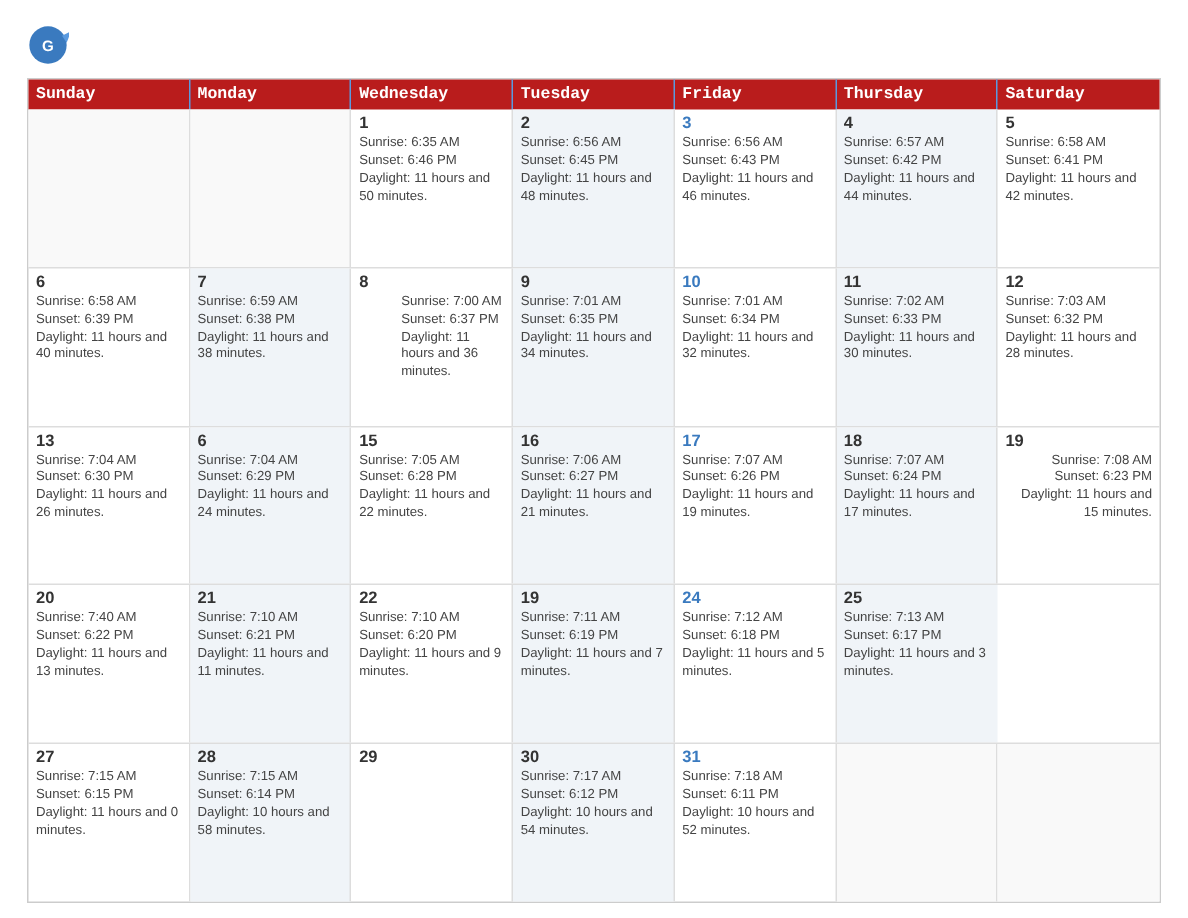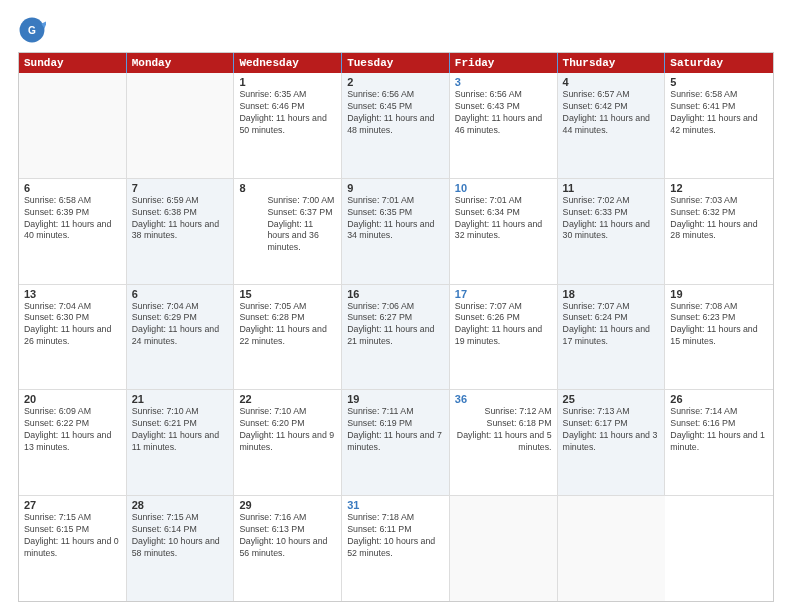--- a/index.html
+++ b/index.html
@@ -262,29 +262,29 @@
 Daylight: 11 hours and 19 minutes.</div>
           </div>
           <div class="cal-cell shaded">
             <div class="day-num">18</div>
             <div class="cell-detail" style="white-space: pre-line;">Sunrise: 7:07 AM
 Sunset: 6:24 PM
 Daylight: 11 hours and 17 minutes.</div>
           </div>
           <div class="cal-cell">
             <div class="day-num">19</div>
-            <div class="cell-detail" style="white-space: pre-line;">Sunrise: 7:08 AM
+            <div class="cell-detail" style="white-space: pre-line; text-align: right;">Sunrise: 7:08 AM
 Sunset: 6:23 PM
 Daylight: 11 hours and 15 minutes.</div>
           </div>
         </div>
         <div class="cal-row">
           <div class="cal-cell">
             <div class="day-num">20</div>
-            <div class="cell-detail" style="white-space: pre-line;">Sunrise: 6:09 AM
+            <div class="cell-detail" style="white-space: pre-line;">Sunrise: 7:40 AM
 Sunset: 6:22 PM
 Daylight: 11 hours and 13 minutes.</div>
           </div>
           <div class="cal-cell shaded">
             <div class="day-num">21</div>
             <div class="cell-detail" style="white-space: pre-line;">Sunrise: 7:10 AM
 Sunset: 6:21 PM
 Daylight: 11 hours and 11 minutes.</div>
           </div>
           <div class="cal-cell">
@@ -293,56 +293,53 @@
 Sunset: 6:20 PM
 Daylight: 11 hours and 9 minutes.</div>
           </div>
           <div class="cal-cell shaded">
             <div class="day-num">19</div>
             <div class="cell-detail" style="white-space: pre-line;">Sunrise: 7:11 AM
 Sunset: 6:19 PM
 Daylight: 11 hours and 7 minutes.</div>
           </div>
           <div class="cal-cell">
-            <div class="day-num thursday">36</div>
-            <div class="cell-detail" style="white-space: pre-line; text-align: right;">Sunrise: 7:12 AM
+            <div class="day-num thursday">24</div>
+            <div class="cell-detail" style="white-space: pre-line;">Sunrise: 7:12 AM
 Sunset: 6:18 PM
 Daylight: 11 hours and 5 minutes.</div>
           </div>
           <div class="cal-cell shaded">
             <div class="day-num">25</div>
             <div class="cell-detail" style="white-space: pre-line;">Sunrise: 7:13 AM
 Sunset: 6:17 PM
 Daylight: 11 hours and 3 minutes.</div>
           </div>
-          <div class="cal-cell">
-            <div class="day-num">26</div>
-            <div class="cell-detail" style="white-space: pre-line;">Sunrise: 7:14 AM
-Sunset: 6:16 PM
-Daylight: 11 hours and 1 minute.</div>
-          </div>
         </div>
         <div class="cal-row">
           <div class="cal-cell">
             <div class="day-num">27</div>
             <div class="cell-detail" style="white-space: pre-line;">Sunrise: 7:15 AM
 Sunset: 6:15 PM
 Daylight: 11 hours and 0 minutes.</div>
           </div>
           <div class="cal-cell shaded">
             <div class="day-num">28</div>
             <div class="cell-detail" style="white-space: pre-line;">Sunrise: 7:15 AM
 Sunset: 6:14 PM
 Daylight: 10 hours and 58 minutes.</div>
           </div>
           <div class="cal-cell">
             <div class="day-num">29</div>
-            <div class="cell-detail" style="white-space: pre-line;">Sunrise: 7:16 AM
-Sunset: 6:13 PM
-Daylight: 10 hours and 56 minutes.</div>
+          </div>
+          <div class="cal-cell shaded">
+            <div class="day-num">30</div>
+            <div class="cell-detail" style="white-space: pre-line;">Sunrise: 7:17 AM
+Sunset: 6:12 PM
+Daylight: 10 hours and 54 minutes.</div>
           </div>
           <div class="cal-cell">
             <div class="day-num thursday">31</div>
             <div class="cell-detail" style="white-space: pre-line;">Sunrise: 7:18 AM
 Sunset: 6:11 PM
 Daylight: 10 hours and 52 minutes.</div>
           </div>
           <div class="cal-cell empty"></div>
           <div class="cal-cell empty"></div>
         </div>

